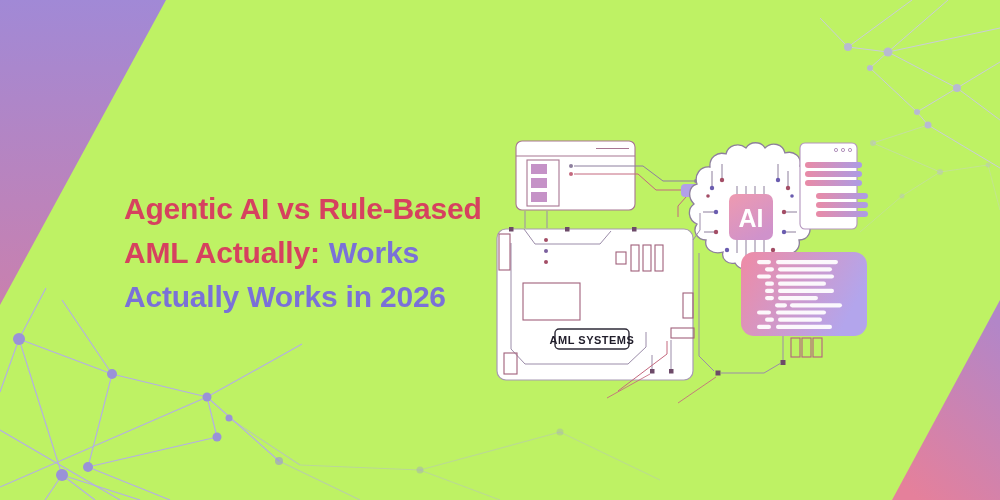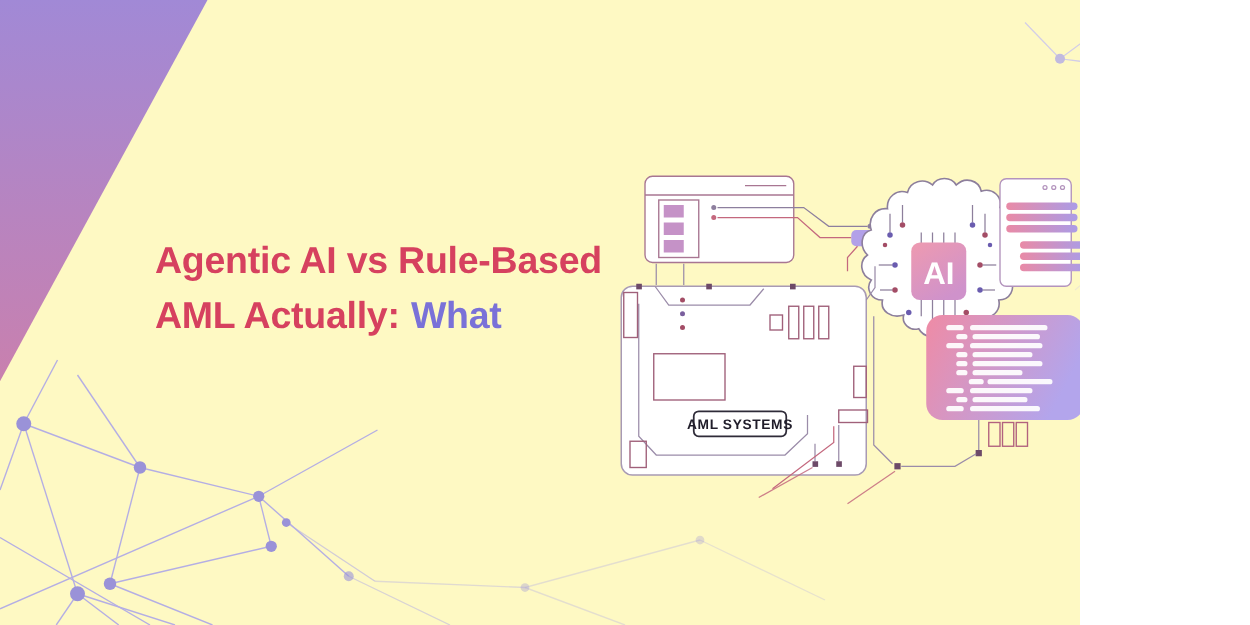--- a/index.html
+++ b/index.html
@@ -1,18 +1,18 @@
 <!DOCTYPE html>
 <html style="--title-accent: #d6415f; --title-secondary: #7a71d8; --corner-purple: #a189d6; --corner-pink: #e5809b; --network-line: #b4aee4; --network-node: #9a92d8; --outline-maroon: #a0607a; --outline-gray-purple: #9b8ca9; --trace-pink: #c4687e; --fill-light-purple: #c592c7; --pill-purple: #b2a0e8; --bar-gradient-start: #e98aa6; --bar-gradient-end: #ab9ce6; --card-gradient-start: #ef8ba5; --card-gradient-end: #b3a5ec; --chip-gradient-start: #ee9ab0; --chip-gradient-end: #cf92cb;"><head>
 <meta charset="utf-8">
 <style>
   html,body{margin:0;padding:0;background:#ffffff;}
   .banner{
-    position:relative;width:864px;height:500px;overflow:hidden;
-    background:#fef9c3;font-family:"Liberation Sans",sans-serif;
+    position:relative;width:1000px;height:500px;overflow:hidden;
+    background:#bef264;font-family:"Liberation Sans",sans-serif;
   }
   svg.layer{position:absolute;left:0;top:0;width:1000px;height:500px;display:block;}
   .title{
     position:absolute;left:124px;top:187px;width:410px;
     font-weight:bold;font-size:30px;line-height:44px;letter-spacing:-0.2px;
   }
   .title .accent{color:var(--title-accent,#d6415f);}
   .title .secondary{color:var(--title-secondary,#7a71d8);}
   .title .accent.gap{margin-right:9px;}
   #net-bl line{stroke:var(--network-line,#b4aee4);stroke-width:1.1;}
@@ -105,21 +105,22 @@
         <circle cx="928" cy="125" r="3.5"></circle>
         <circle cx="873" cy="143" r="3" style="opacity: 0.5;"></circle>
         <circle cx="940" cy="172" r="3" style="opacity: 0.45;"></circle>
         <circle cx="902" cy="196" r="2.5" style="opacity: 0.4;"></circle>
         <circle cx="988" cy="165" r="2.5" style="opacity: 0.4;"></circle>
       </g>
   </svg>
 
   <div class="title">
     <div><span class="accent">Agentic AI vs Rule-Based</span></div>
-    <div><span class="accent gap">AML Actually:</span><span class="secondary">What</span></div>
+    <div><span class="accent gap">AML Actually:</span><span class="secondary">Works</span></div>
+    <div><span class="secondary">Actually Works in 2026</span></div>
   </div>
 
   <svg class="layer" viewBox="0 0 1000 500">
     <defs>
       <linearGradient id="gBar" x1="0" y1="0" x2="1" y2="0">
         <stop offset="0" stop-color="#e98aa6"></stop>
           <stop offset="1" stop-color="#ab9ce6"></stop>
       </linearGradient>
       <linearGradient id="gCard" x1="0" y1="0" x2="1" y2="0.35">
         <stop offset="0" stop-color="#ef8ba5"></stop>

